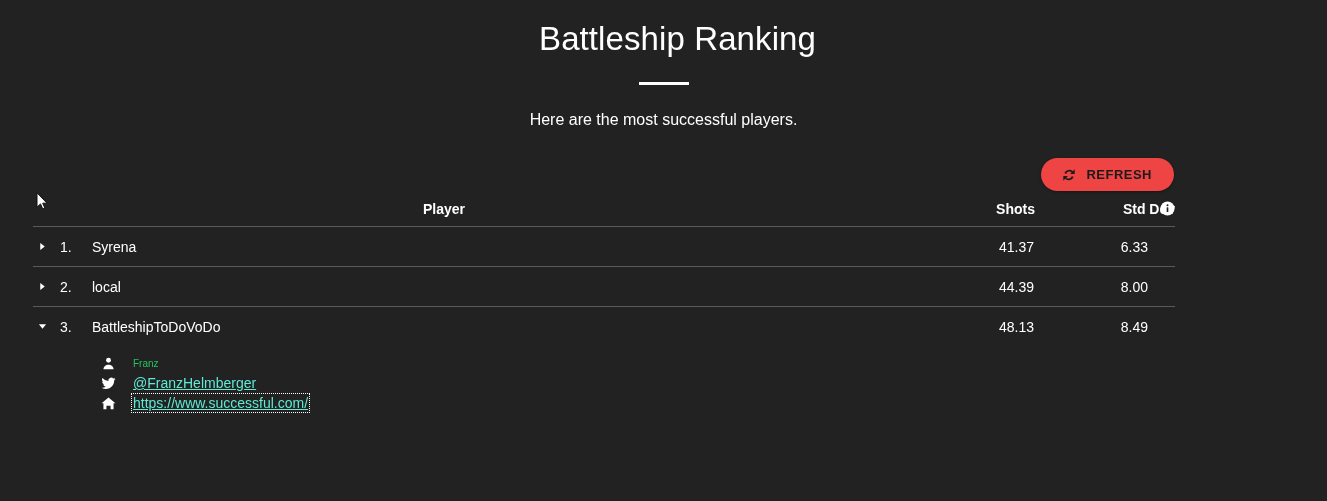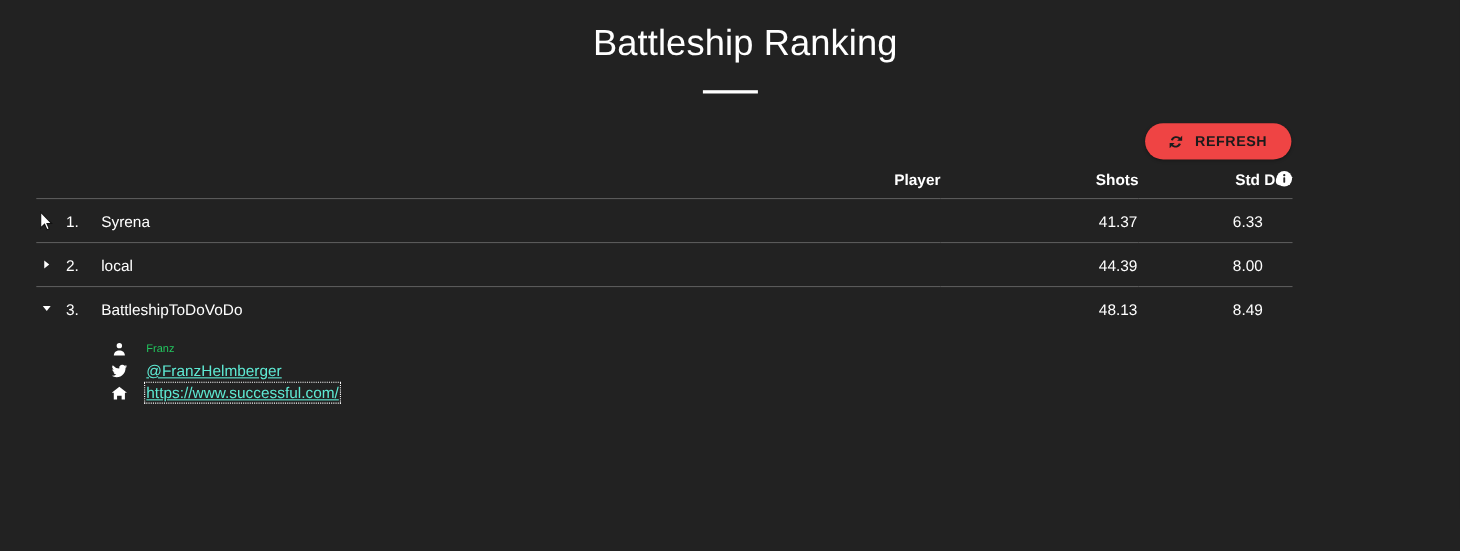--- a/index.html
+++ b/index.html
@@ -86,21 +86,21 @@
     table-layout: fixed;
   }
   table.ranking th {
     font-size: 14px;
     font-weight: 700;
     color: #ffffff;
     padding: 0 0 9px 0;
     border-bottom: 1px solid #5a5a5a;
     vertical-align: bottom;
   }
-  th.col-player { text-align: right; padding-left: 5px; }
+  th.col-player { text-align: center; padding-left: 5px; }
   th.col-shots  { text-align: right; width: 180px; }
   th.col-std    { text-align: right; width: 140px; padding-right: 27px; position: relative; }
 
   .info-icon {
     position: absolute;
     right: 0;
     bottom: 10px;
     width: 15px;
     height: 15px;
   }
@@ -181,20 +181,21 @@
     pointer-events: none;
   }
   .mouse-cursor svg { display: block; }
 </style>
 </head>
 <body>
 
 <div class="page-header">
   <h1 class="page-title">Battleship Ranking</h1>
   <div class="title-rule"></div>
+  <p class="page-subtitle">Here are the most successful players.</p>
 </div>
 
 <div class="toolbar">
   <button class="refresh-button">
     <span class="icon-sync">
       <svg viewBox="0 0 16 16" width="16" height="16" fill="#1b1b1b" aria-hidden="true">
         <path d="M12.1 4.5A5.2 5.2 0 0 0 3.4 6.2l1.9.5A3.3 3.3 0 0 1 10.7 5.3L9.1 6.9h4.6V2.3l-1.6 1.6z"></path>
         <path d="M3.9 11.5a5.2 5.2 0 0 0 8.7-1.7l-1.9-.5A3.3 3.3 0 0 1 5.3 10.7l1.6-1.6H2.3v4.6l1.6-1.6z"></path>
       </svg>
     </span>

